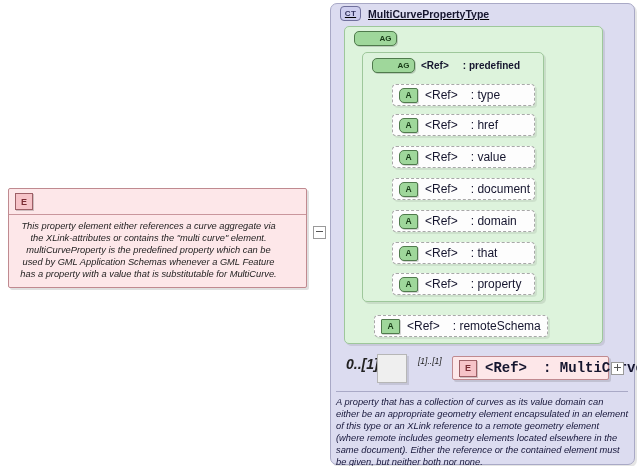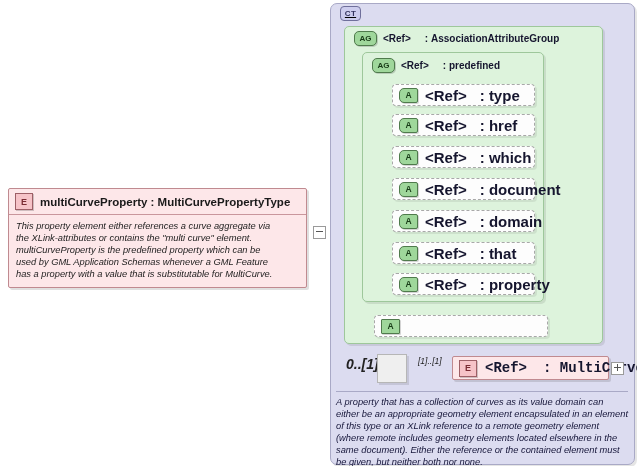--- a/index.html
+++ b/index.html
@@ -34,21 +34,21 @@
     display:flex;align-items:center;justify-content:center;
     box-shadow:1px 1px 0 rgba(0,0,0,.18);
   }
   #element-title{
     font-size:11.5px;font-weight:bold;color:#1a1a1a;white-space:nowrap;
   }
   #element-doc{
     padding:5px 25px 7px 7px;
     font-size:9.3px;line-height:12.1px;
     font-style:italic;color:#1d1d1d;
-    text-align:left;
+    text-align:center;
   }
 
   
   #element-expander{
     position:absolute;left:313px;top:226px;
     width:11px;height:11px;
     background:#ffffff;border:1px solid #9a9a9a;
   }
   #element-expander .bar{
     position:absolute;left:2px;top:4px;width:7px;height:1px;background:#555;
@@ -98,20 +98,21 @@
     display:flex;align-items:center;gap:6px;
   }
   .icon-ag{
     width:21px;height:13px;flex:0 0 auto;
     background:#9fd79b;
     border:1px solid #4f7a4c;
     color:#183b17;font-size:8px;font-weight:bold;
     display:flex;align-items:center;justify-content:center;
     border-radius:5px 5px 5px 5px;
     box-shadow:1px 1px 0 rgba(0,0,0,.16);
+    padding-left:20px;
   }
   .ag-label{font-size:10px;font-weight:bold;color:#15152e;white-space:nowrap;}
   .ag-label .sep{display:inline-block;width:14px;}
 
   
   .attr-row{
     position:absolute;
     height:20px;
     background:#fdfdfd;
     border:1px dashed #a8a8a8;
@@ -124,21 +125,21 @@
     margin-left:6px;
     background:#9fd79b;
     border:1px solid #4f7a4c;
     color:#183b17;font-size:8.5px;font-weight:bold;
     display:flex;align-items:center;justify-content:center;
     border-radius:5px 2px 2px 5px;
     box-shadow:1px 1px 0 rgba(0,0,0,.16);
   }
   .icon-a.square{border-radius:1px;}
   .attr-text{
-    margin-left:7px;font-size:15px;font-weight:bold;color:#15152e;white-space:nowrap;
+    margin-left:7px;font-size:12px;font-weight:normal;color:#15152e;white-space:nowrap;
   }
   .attr-text .sep{display:inline-block;width:13px;}
 
   
   #wires{position:absolute;left:0;top:0;width:637px;height:466px;pointer-events:none;}
 
   
   #choice-node{
     position:absolute;left:377px;top:354px;width:28px;height:27px;
     background:#efefef;border:1px solid #b6b6b6;
@@ -219,60 +220,59 @@
       <circle cx="381.5" cy="367.5" r="1.8" stroke="none"></circle>
       <circle cx="398" cy="361.5" r="1.8" stroke="none"></circle>
       <circle cx="398" cy="367.5" r="1.8" stroke="none"></circle>
       <circle cx="398" cy="373.5" r="1.8" stroke="none"></circle>
     </g>
   </svg>
 
   <div id="element-box">
     <div id="element-header">
       <span class="icon-e">E</span>
-      <span id="element-title">multiCurveProperty : MultiCurvePropertyType</span>
     </div>
     <div id="element-doc">This property element either references a curve aggregate via the XLink-attributes or contains the "multi curve" element. multiCurveProperty is the predefined property which can be used by GML Application Schemas whenever a GML Feature has a property with a value that is substitutable for MultiCurve.</div>
   </div>
 
   <div id="element-expander">
     <span class="bar"></span>
   </div>
 
   <div id="type-panel"></div>
 
   <div id="type-header">
     <span class="icon-ct">CT</span>
+    <span id="type-title">MultiCurvePropertyType</span>
   </div>
 
   <div id="ag-outer"></div>
   <div id="ag-outer-header">
     <span class="icon-ag">AG</span>
-    <span class="ag-label"><span>&lt;Ref&gt;</span><span class="sep"></span><span>:</span>&nbsp;<span>AssociationAttributeGroup</span></span>
   </div>
 
   <div id="ag-inner"></div>
   <div id="ag-inner-header">
     <span class="icon-ag">AG</span>
     <span class="ag-label"><span>&lt;Ref&gt;</span><span class="sep"></span><span>:</span>&nbsp;<span>predefined</span></span>
   </div>
 
   <div class="attr-row" style="left:392px;top:84px;width:141px;">
     <span class="icon-a">A</span>
     <span class="attr-text"><span>&lt;Ref&gt;</span><span class="sep"></span><span>:</span>&nbsp;<span>type</span></span>
   </div>
 
   <div class="attr-row" style="left:392px;top:114px;width:141px;">
     <span class="icon-a">A</span>
     <span class="attr-text"><span>&lt;Ref&gt;</span><span class="sep"></span><span>:</span>&nbsp;<span>href</span></span>
   </div>
 
   <div class="attr-row" style="left:392px;top:146px;width:141px;">
     <span class="icon-a">A</span>
-    <span class="attr-text"><span>&lt;Ref&gt;</span><span class="sep"></span><span>:</span>&nbsp;<span>which</span></span>
+    <span class="attr-text"><span>&lt;Ref&gt;</span><span class="sep"></span><span>:</span>&nbsp;<span>value</span></span>
   </div>
 
   <div class="attr-row" style="left:392px;top:178px;width:141px;">
     <span class="icon-a">A</span>
     <span class="attr-text"><span>&lt;Ref&gt;</span><span class="sep"></span><span>:</span>&nbsp;<span>document</span></span>
   </div>
 
   <div class="attr-row" style="left:392px;top:210px;width:141px;">
     <span class="icon-a">A</span>
     <span class="attr-text"><span>&lt;Ref&gt;</span><span class="sep"></span><span>:</span>&nbsp;<span>domain</span></span>
@@ -283,20 +283,21 @@
     <span class="attr-text"><span>&lt;Ref&gt;</span><span class="sep"></span><span>:</span>&nbsp;<span>that</span></span>
   </div>
 
   <div class="attr-row" style="left:392px;top:273px;width:141px;">
     <span class="icon-a">A</span>
     <span class="attr-text"><span>&lt;Ref&gt;</span><span class="sep"></span><span>:</span>&nbsp;<span>property</span></span>
   </div>
 
   <div class="attr-row" style="left:374px;top:315px;width:172px;">
     <span class="icon-a square">A</span>
+    <span class="attr-text"><span>&lt;Ref&gt;</span><span class="sep"></span><span>:</span>&nbsp;<span>remoteSchema</span></span>
   </div>
 
   <div id="card-left">0..[1]</div>
   <div id="choice-node"></div>
   <div id="card-right">[1]..[1]</div>
 
   <div id="multicurve-box">
     <span class="icon-e">E</span>
     <span id="multicurve-text"><span>&lt;Ref&gt;</span><span class="sep"></span><span>:</span>&nbsp;<span>MultiCurve</span></span>
   </div>

